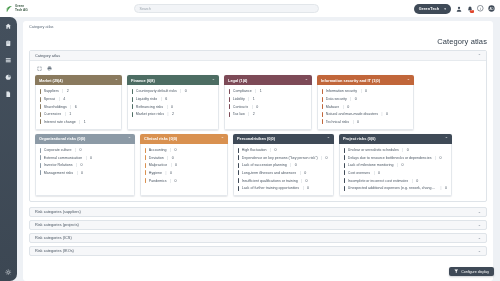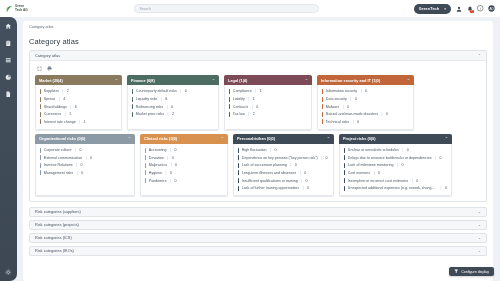--- a/index.html
+++ b/index.html
@@ -35,21 +35,21 @@
   .tenant .t-chev { font-size: 3.5px; opacity: .85; }
   .ticon { width: 7px; height: 7px; display:flex; align-items:center; justify-content:center; position: relative; }
   .ticon svg { display:block; }
   .badge-dot {
     position: absolute; right: -1px; bottom: -1px; background: #e0462c;
     width: 4px; height: 3px; border-radius: 1px; color: #fff; font-size: 2.4px;
     display: flex; align-items: center; justify-content: center; line-height: 1;
   }
 
   
-  .body { flex: 1; display: flex; min-height: 0; }
+  .body { flex: 1; display: flex; min-height: 0; text-align: right; }
 
   .sidebar {
     width: 17px; background: linear-gradient(180deg,#44505d 0%, #3c4753 100%);
     border-radius: 0 7px 7px 0;
     display: flex; flex-direction: column; align-items: center;
     padding-top: 5px; padding-bottom: 5px; gap: 9px; flex: 0 0 17px;
   }
   .sb-icon { width: 8px; height: 8px; display:flex; align-items:center; justify-content:center; cursor:pointer; }
   .sb-icon svg { display:block; }
   .sb-spacer { flex: 1; }

